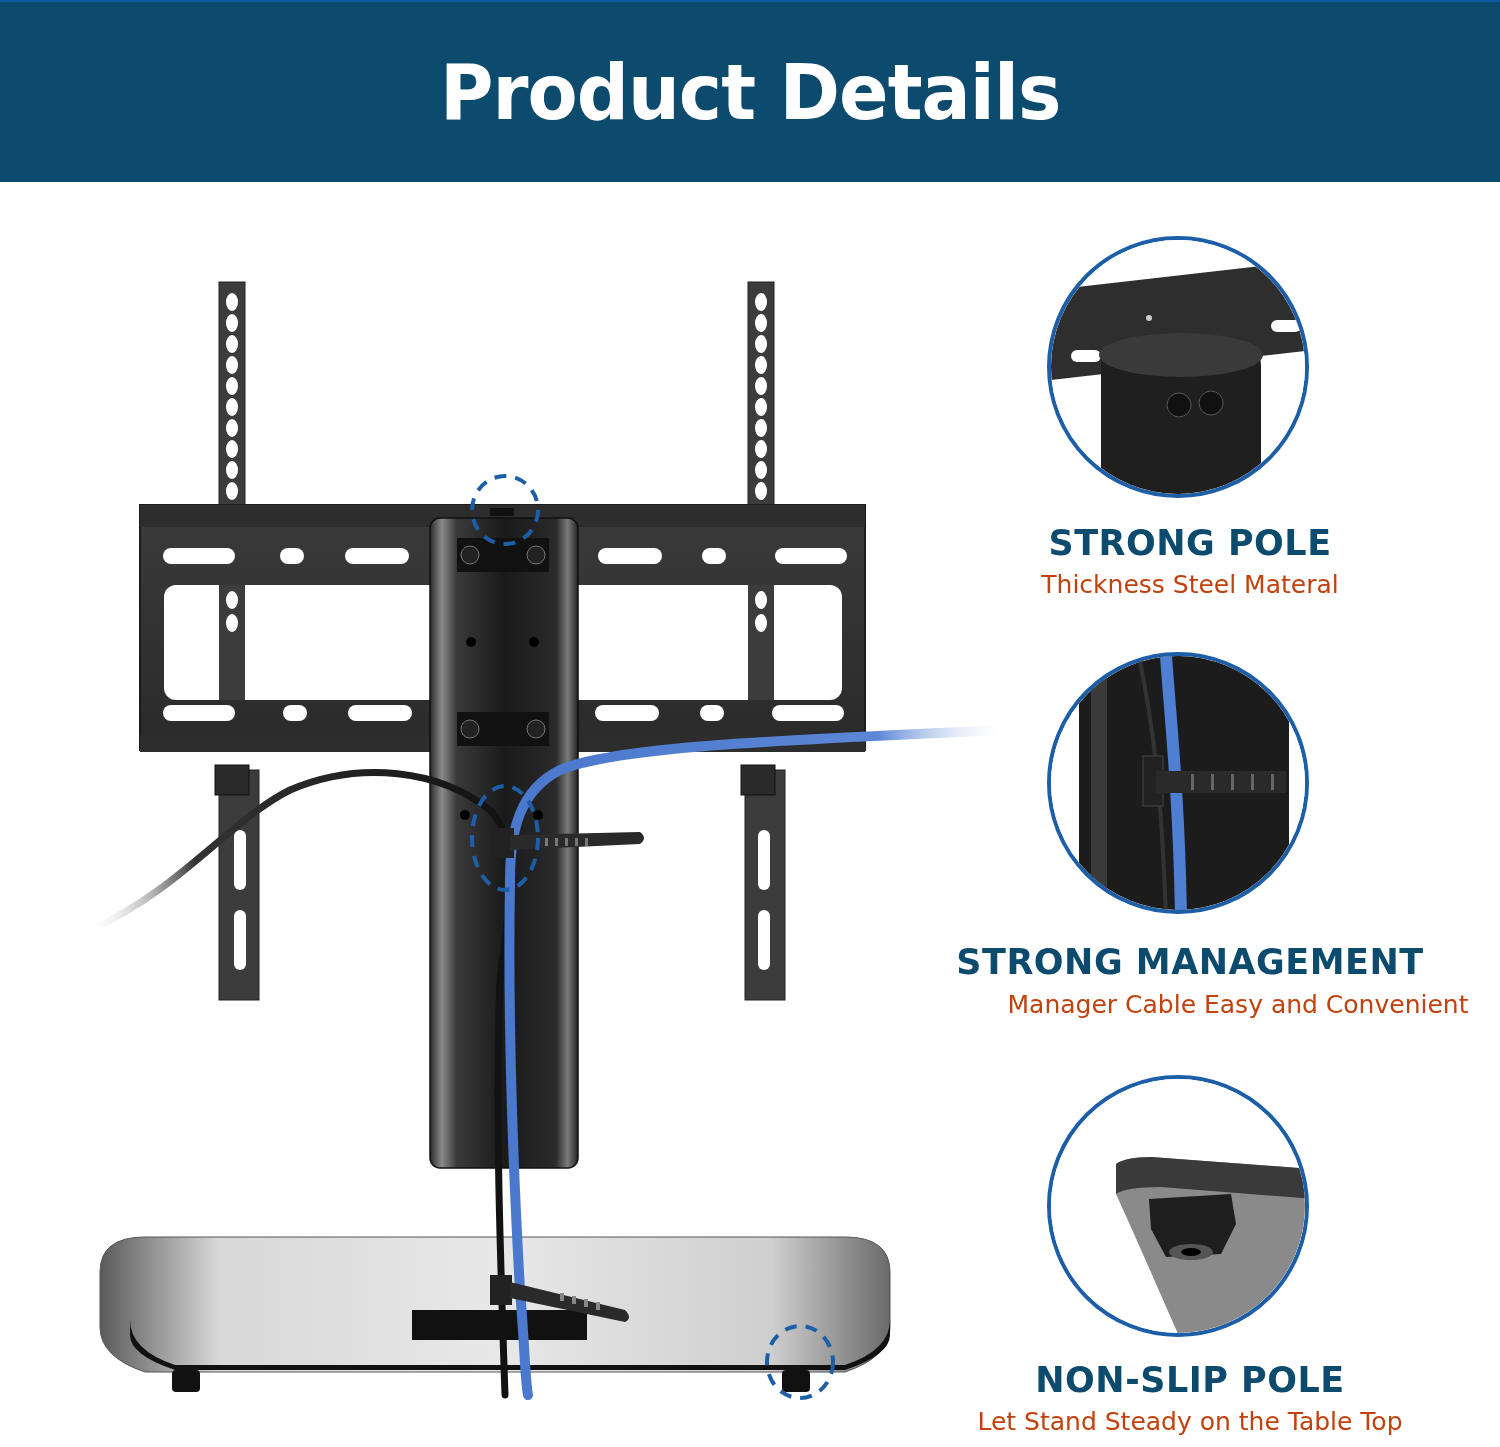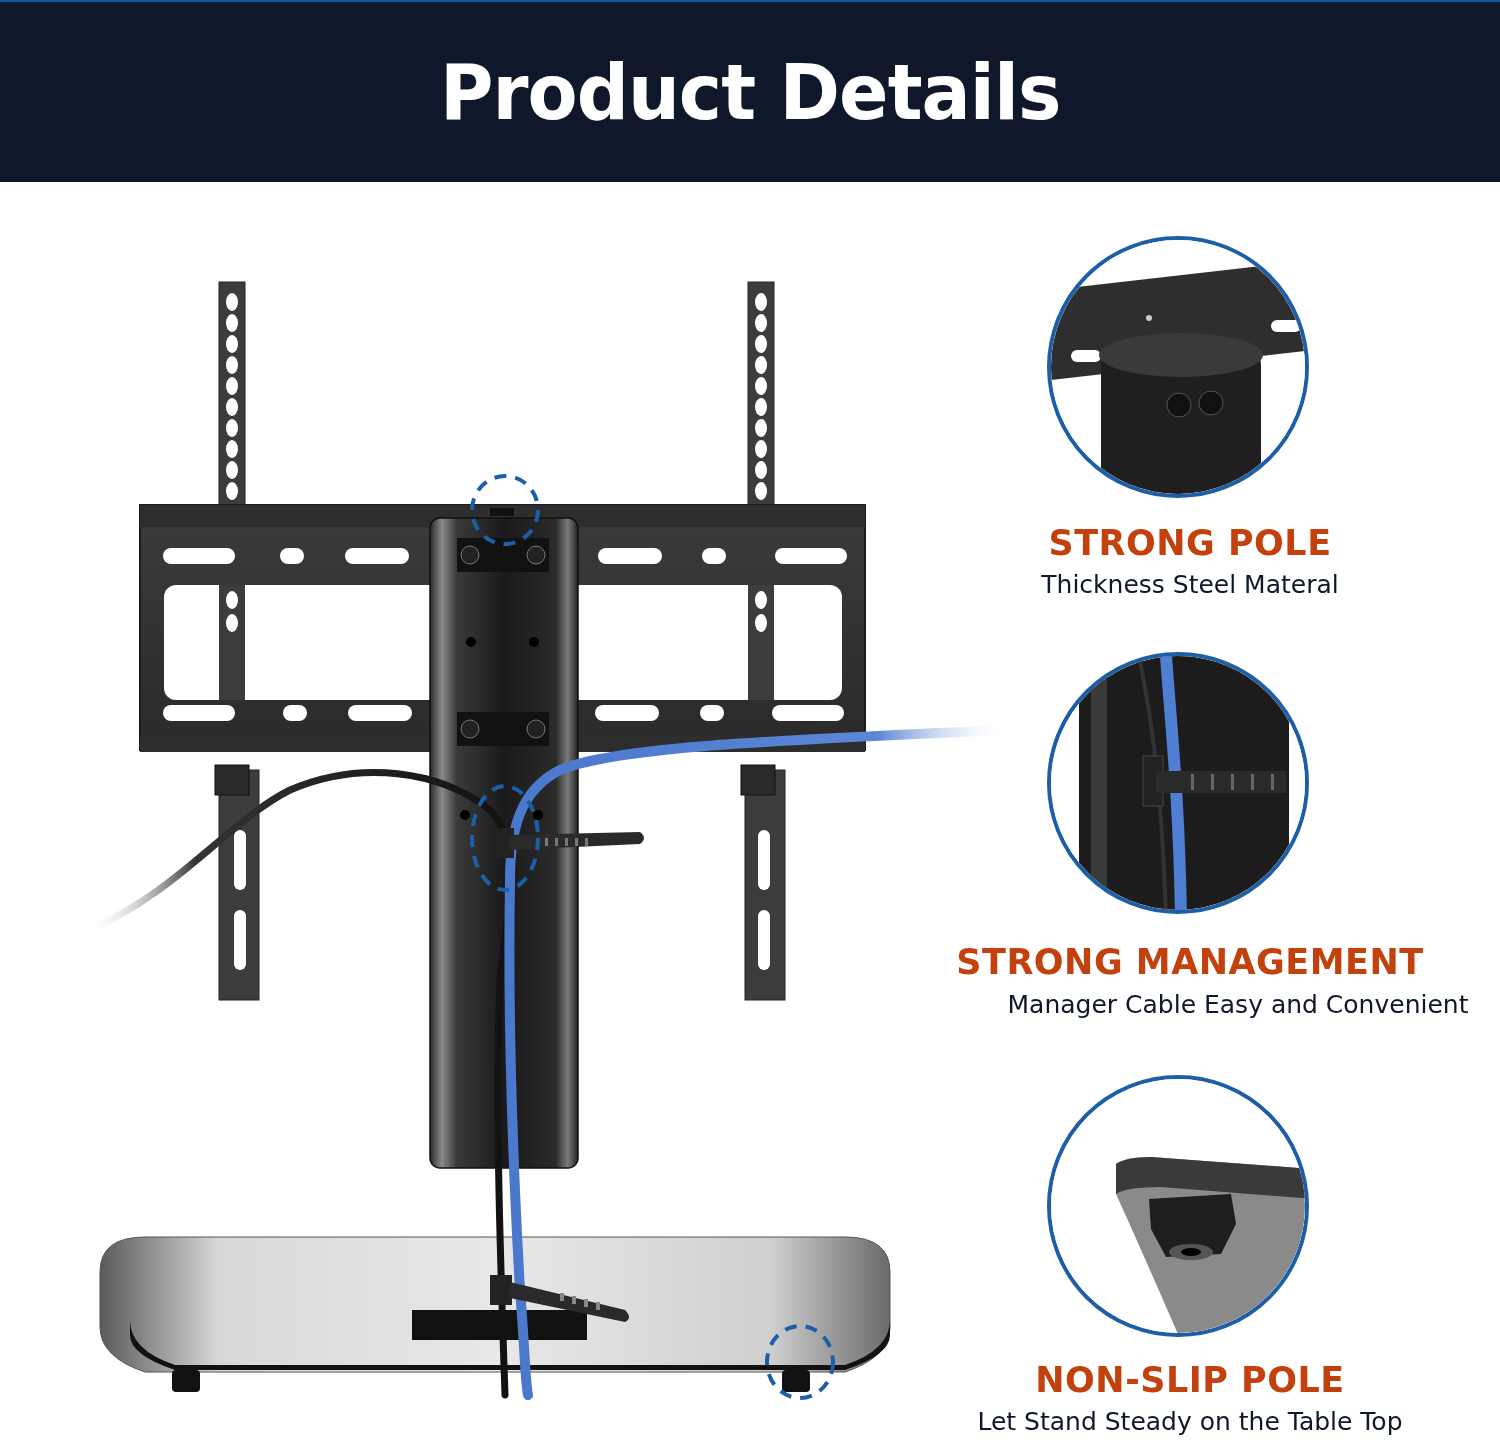--- a/index.html
+++ b/index.html
@@ -1,43 +1,43 @@
 <!DOCTYPE html>
 <html><head>
 <meta charset="utf-8">
 <style>
   * { box-sizing: border-box; margin: 0; padding: 0; }
   html, body { width: 1500px; height: 1447px; background: #ffffff; overflow: hidden; }
   body { position: relative; font-family: "DejaVu Sans", "Liberation Sans", sans-serif; }
 
   .banner {
     position: absolute; left: 0; top: 0; width: 1500px; height: 182px;
-    background: #0f172a; border-top: 2px solid #0a5aa0;
+    background: #0c4a6e; border-top: 2px solid #0a5aa0;
     display: flex; align-items: center; justify-content: center;
   }
   .banner-title {
     color: #ffffff; font-weight: bold; font-size: 76px; letter-spacing: -1px;
     font-family: "DejaVu Sans", sans-serif;
     transform: scaleX(0.96);
   }
 
   .product-illustration { position: absolute; left: 0; top: 182px; width: 1040px; height: 1265px; }
   .product-illustration svg { position: absolute; left: 0; top: 0; }
   .feature-circle {
     position: absolute; width: 262px; height: 262px; border-radius: 50%;
     border: 4px solid #1c5fa8; overflow: hidden; background: #fff;
   }
   .feature-circle svg { position: absolute; left: 0; top: 0; }
   .feature-title {
     position: absolute; left: 0; width: 520px; text-align: center;
-    color: #c2410c; font-weight: bold; font-size: 35px; letter-spacing: 0.5px;
+    color: #0c4a6e; font-weight: bold; font-size: 35px; letter-spacing: 0.5px;
   }
   .feature-subtitle {
     position: absolute; left: 0; width: 520px; text-align: center;
-    color: #0f172a; font-size: 25px;
+    color: #c2410c; font-size: 25px;
   }
 </style>
 </head>
 <body>
 
 <div class="banner">
   <div class="banner-title">Product Details</div>
 </div>
 
 <div class="product-illustration">

